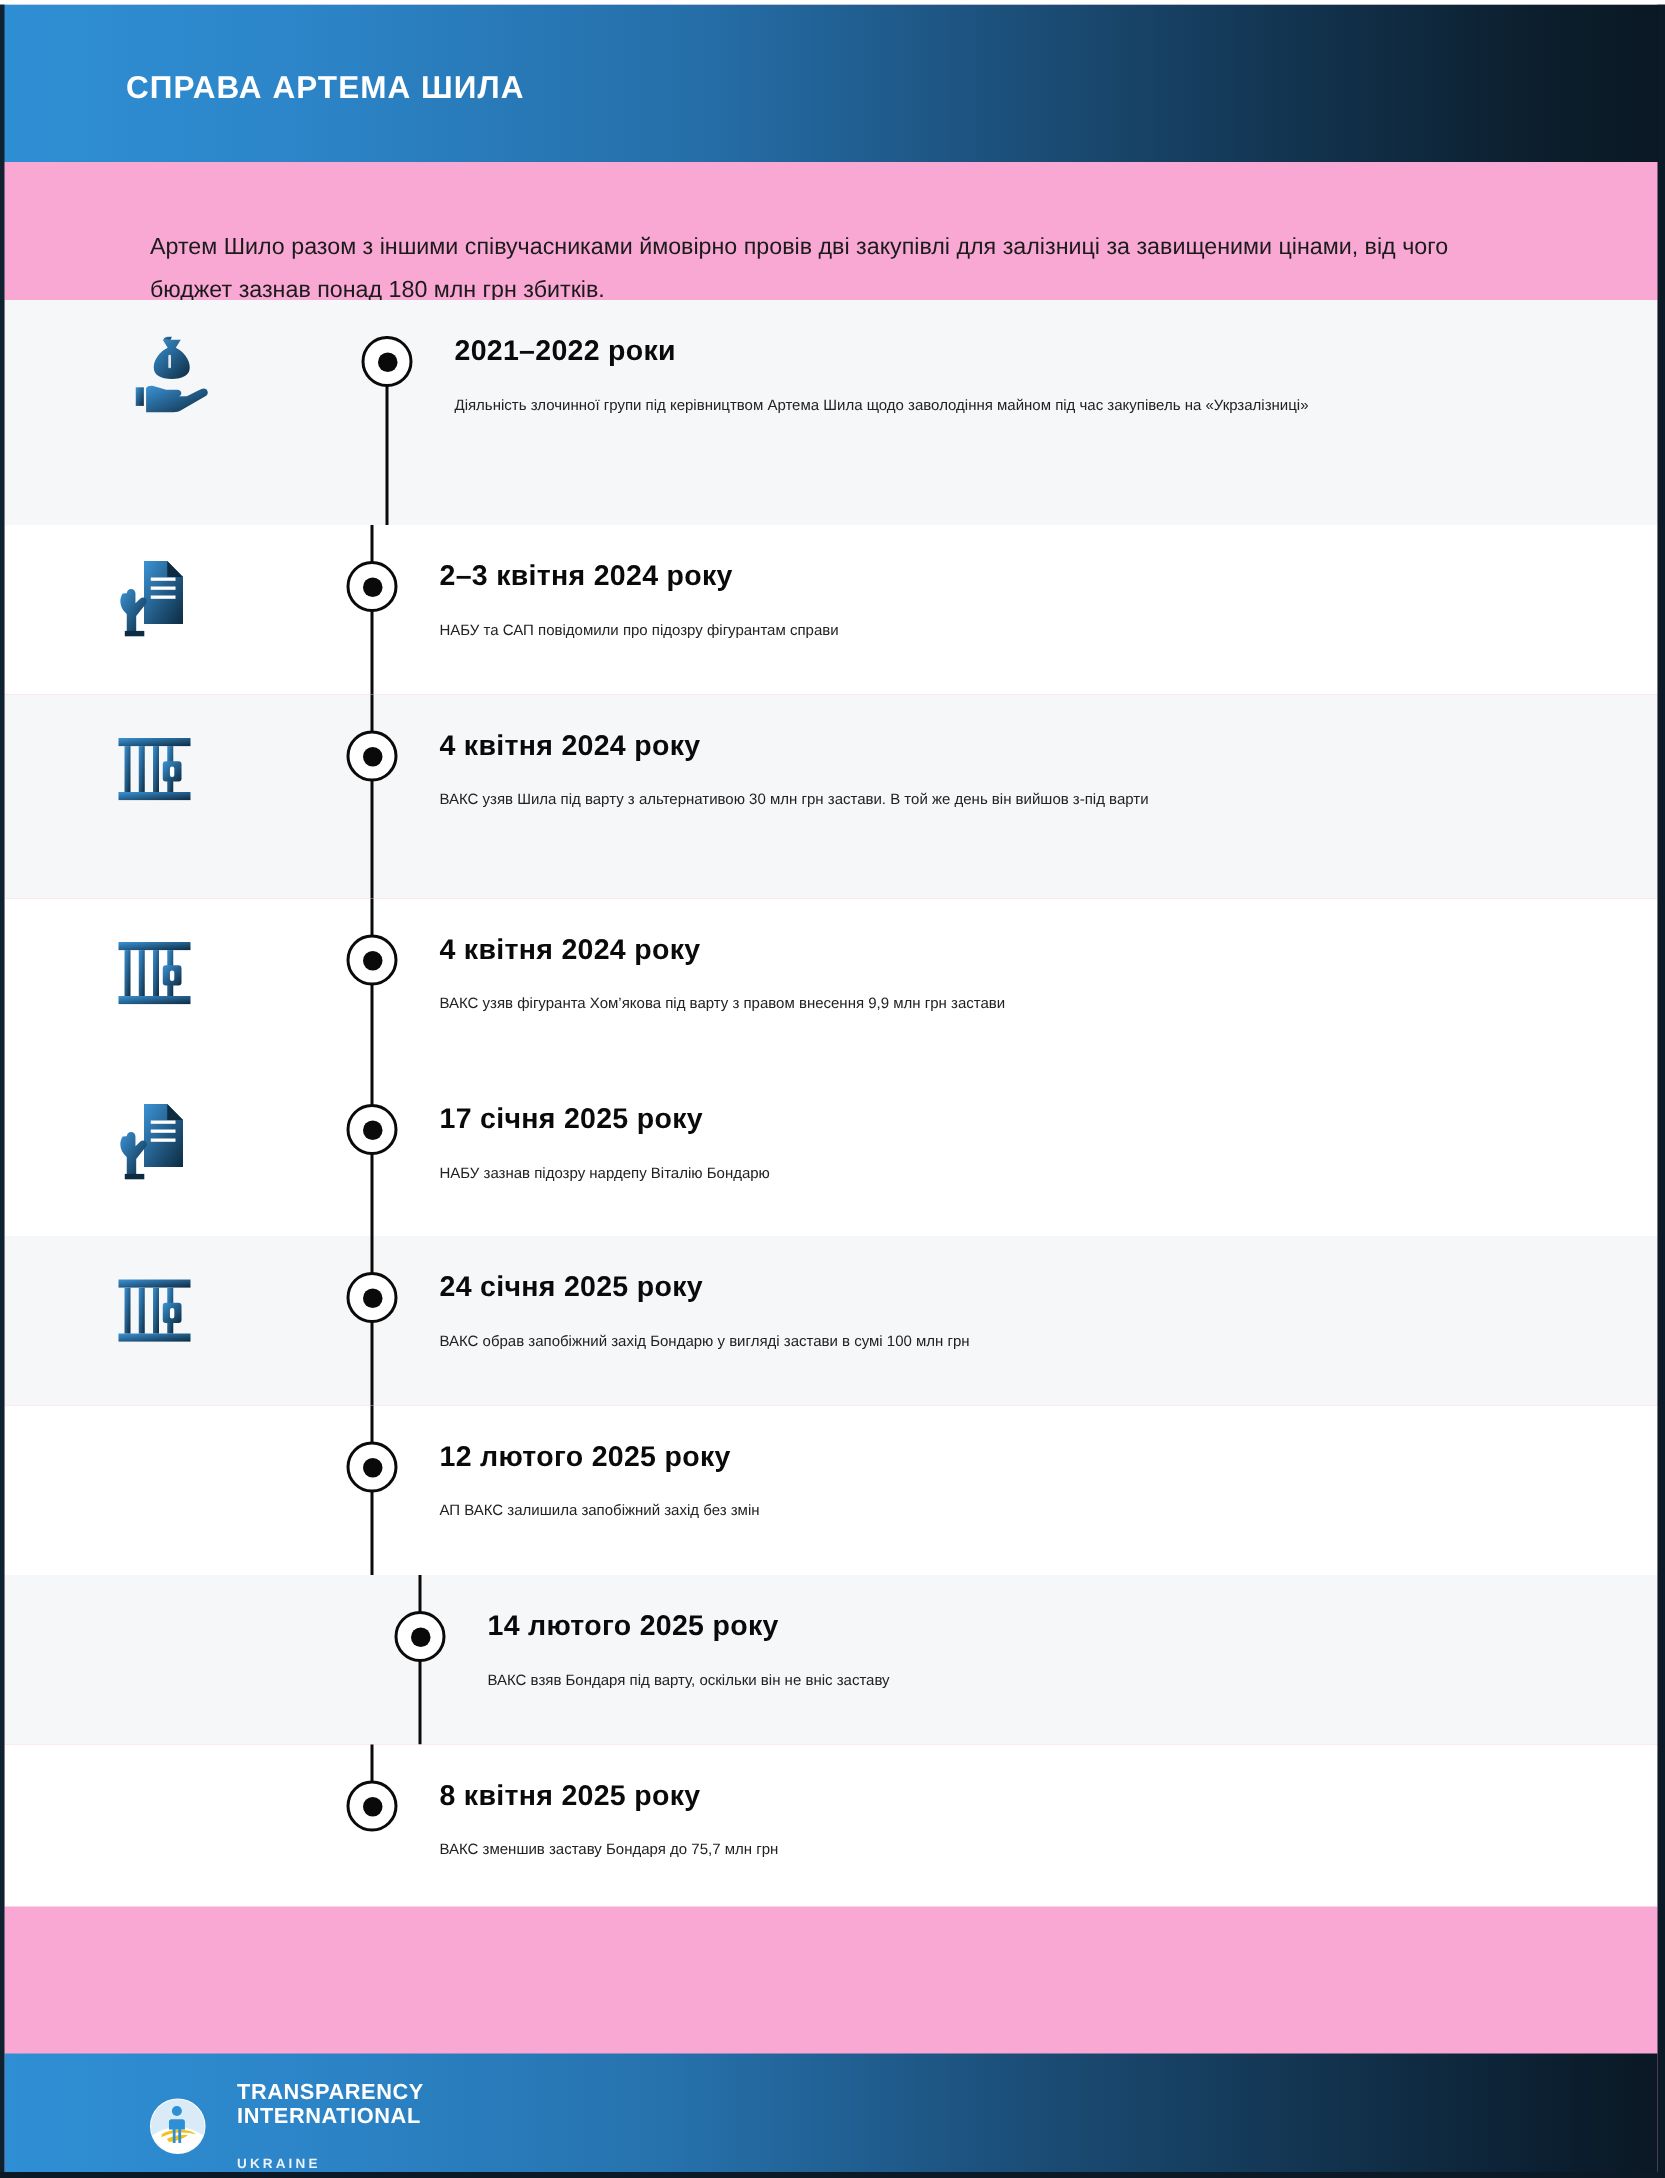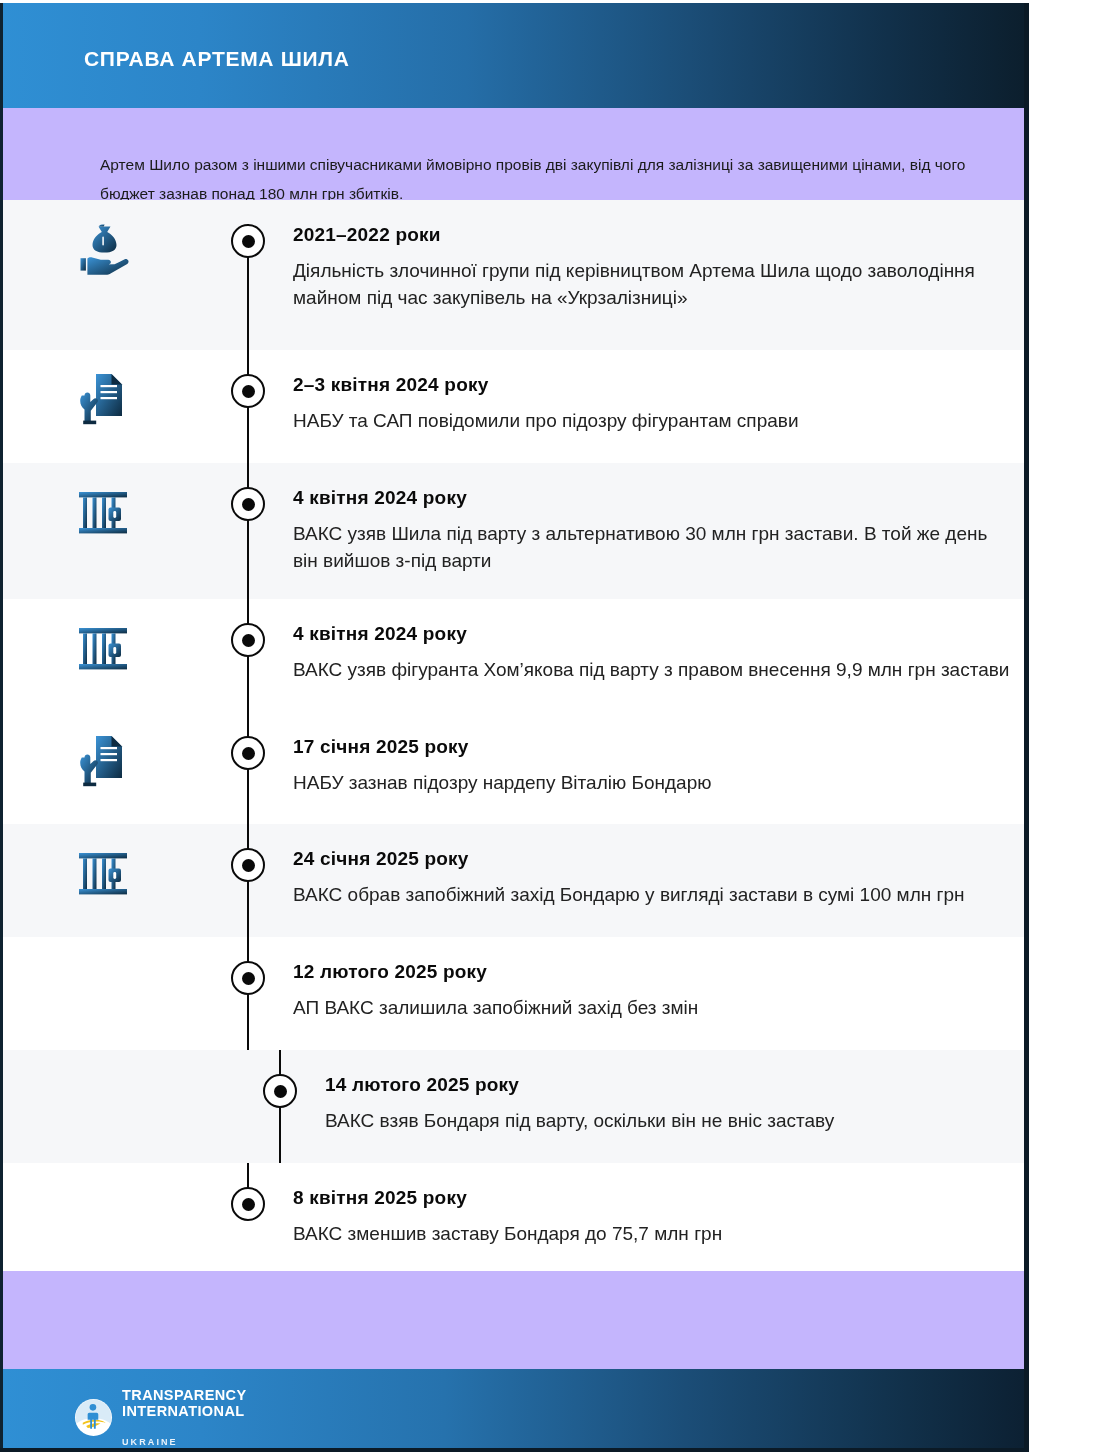--- a/index.html
+++ b/index.html
@@ -8,24 +8,24 @@
     padding: 0;
     background: #ffffff;
   }
   body {
     font-family: "Liberation Sans", sans-serif;
     -webkit-font-smoothing: antialiased;
   }
 
   .page {
     position: relative;
-    width: 1029px;
+    width: 1110px;
     height: 1452px;
     overflow: hidden;
-    background: #c4b5fd;
+    background: #f9a8d4;
     box-sizing: border-box;
   }
 
   
   .edge-top {
     position: absolute;
     top: 0; left: 0;
     width: 1110px;
     height: 3px;
     background: #ffffff;
@@ -170,44 +170,44 @@
   }
   .row-date {
     font-size: 19px;
     font-weight: 700;
     color: #0a0a0a;
     letter-spacing: 0.2px;
     margin: 0 0 11px 0;
     font-family: "Liberation Sans", sans-serif;
   }
   .row-text {
-    font-size: 19px;
+    font-size: 10px;
     line-height: 27px;
     color: #222222;
     margin: 0;
     font-family: "Liberation Sans", sans-serif;
   }
 
   
   .footer {
     position: absolute;
     left: 3px;
     bottom: 4px;
     width: 1102px;
     height: 79px;
     background: linear-gradient(90deg, #2f8fd4 0%, #2c85c8 18%, #2672ad 40%, #1b4d77 62%, #12334e 80%, #0c2032 93%, #0a1823 100%);
     z-index: 4;
   }
   .logo {
     position: absolute;
-    left: 71px;
+    left: 96px;
     top: 19px;
     display: flex;
     align-items: center;
-    gap: 9px;
+    gap: 20px;
   }
   .logo-mark { width: 39px; height: 39px; display: block; }
   .logo-text {
     color: #ffffff;
     line-height: 1;
     font-family: "Liberation Sans", sans-serif;
   }
   .logo-l1, .logo-l2 {
     font-size: 14.5px;
     font-weight: 700;
@@ -234,21 +234,21 @@
   <div class="edge-bottom"></div>
 
   <div class="header">
     <div class="header-title">СПРАВА АРТЕМА ШИЛА</div>
   </div>
   <div class="edge-top"></div>
 
   <p class="intro">Артем Шило разом з іншими співучасниками ймовірно провів дві закупівлі для залізниці за завищеними цінами, від чого бюджет зазнав понад 180 млн грн збитків.</p>
 
   <div class="timeline" id="timeline">
-      <div class="row alt" style="height: 150px;">
+      <div class="row alt" style="height: 150px; padding-left: 10px;">
         <div class="row-icon">
           <div class="icon-box">
             <svg viewBox="0 0 62 62">
               <defs>
                 <linearGradient id="g0" x1="0" y1="0" x2="1" y2="1">
                   <stop offset="0" stop-color="#3b93d6"></stop>
                   <stop offset="1" stop-color="#0d2b41"></stop>
                 </linearGradient>
               </defs>
               <path d="M26.5 8.5h12l-3.3 5.4c4.8 2.3 9.3 7.5 9.3 13.1 0 5.1-4.6 7.6-12 7.6s-12-2.5-12-7.6c0-5.6 4.5-10.8 9.3-13.1z" fill="url(#g0)"></path>

